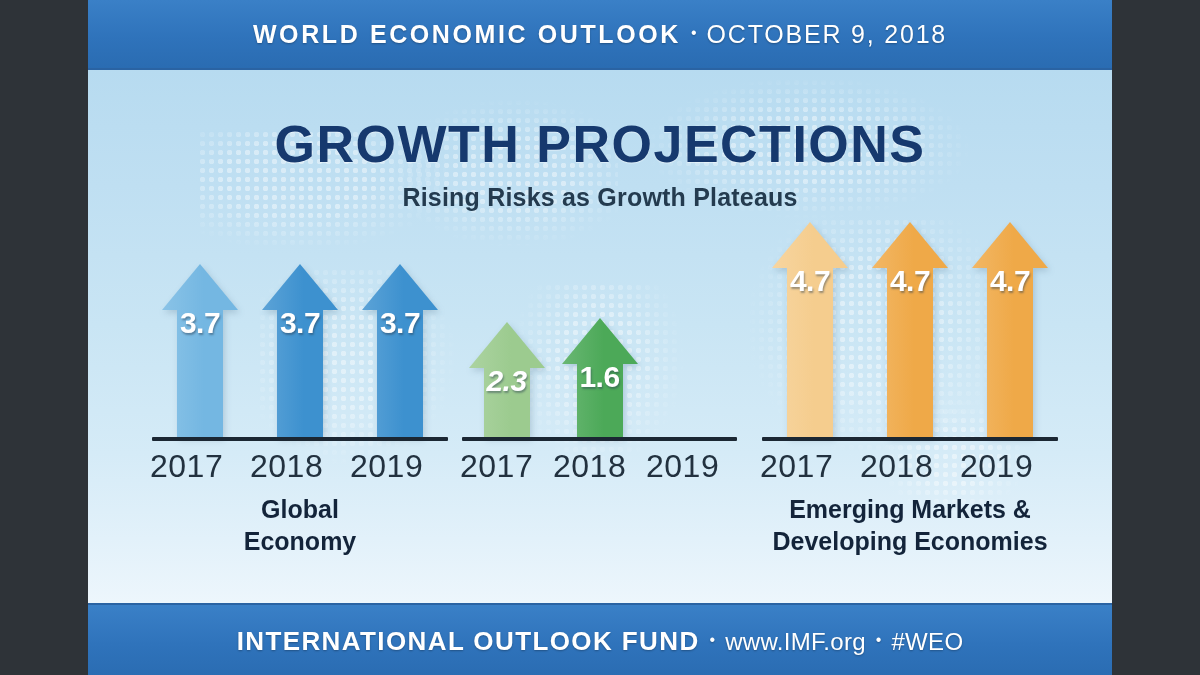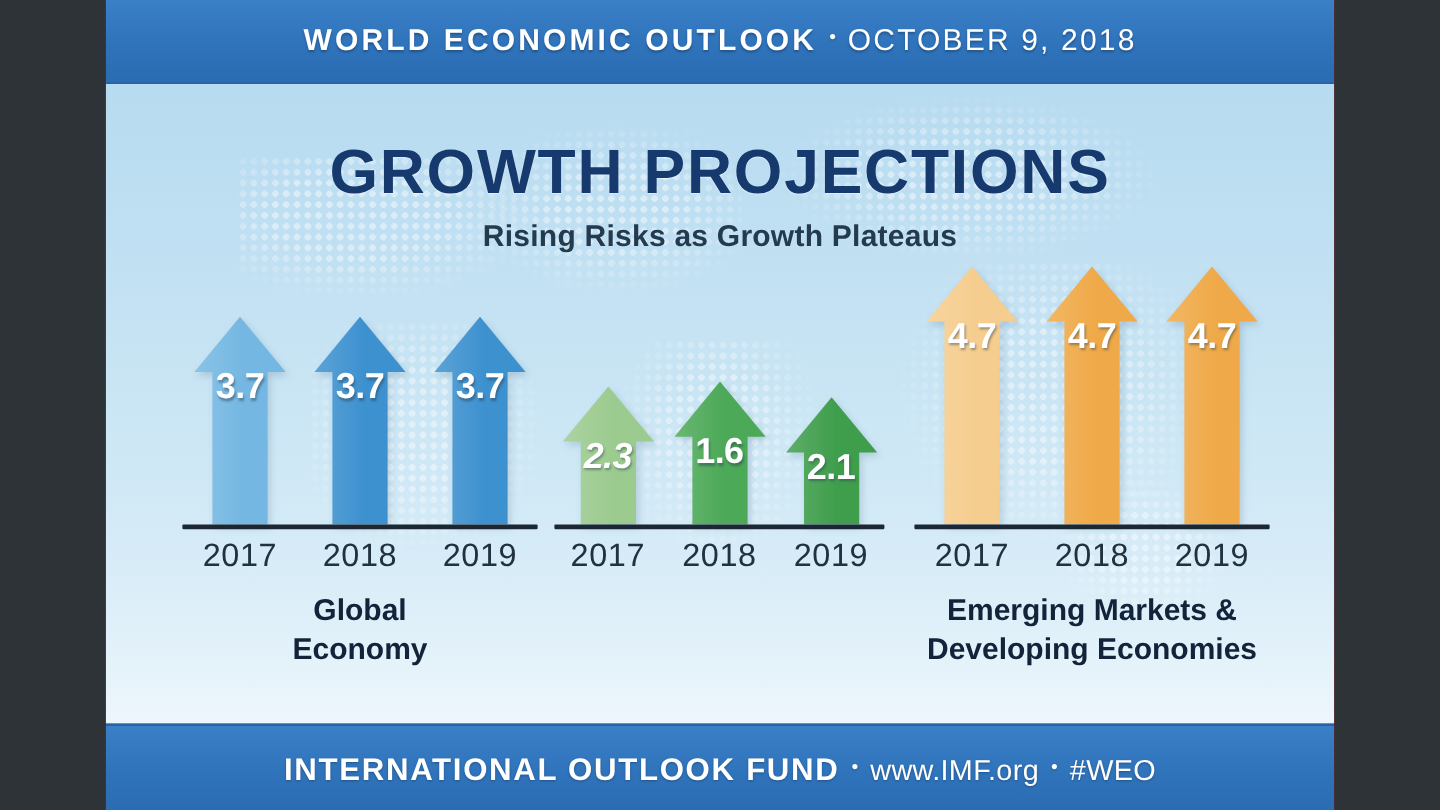--- a/index.html
+++ b/index.html
@@ -11,21 +11,21 @@
     width: 1200px;
     height: 675px;
     overflow: hidden;
     font-family: "Liberation Sans", sans-serif;
   }
 
   #stage {
     position: relative;
     width: 1200px;
     height: 675px;
-    background: #7f1d1d;
+    background: #bef264;
   }
 
   
   .letterbox {
     position: absolute;
     top: 0;
     height: 675px;
     background: #2e3338;
     z-index: 40;
   }
@@ -182,23 +182,23 @@
     color: #ffffff;
     font-weight: bold;
     font-size: 30px;
     letter-spacing: -0.5px;
     text-shadow: 1px 2px 2px rgba(40,60,80,0.45);
     pointer-events: none;
   }
   .year {
     position: absolute;
     width: 100%;
-    text-align: center;
+    text-align: left;
     color: #22313f;
-    font-size: 27px;
+    font-size: 32px;
     font-weight: normal;
     letter-spacing: 0.5px;
   }
   .group-label {
     position: absolute;
     width: 100%;
     text-align: center;
     color: #13243a;
     font-size: 25px;
     font-weight: bold;
@@ -314,35 +314,20 @@
                       <stop offset="55%" stop-color="#4ca958"></stop>
                       <stop offset="100%" stop-color="#4ca958"></stop>
                     </linearGradient>
                   </defs>
                   <polygon points="38,0 76,46 61,46 61,119 15,119 15,46 0,46" fill="url(#grad1_1)"></polygon>
                 </svg>
                 <div class="arrow-value" style="top: 42px;">1.6</div>
               </div>
             </div>
             <div class="year" style="left: 93px; top: 380px; width: 93px;">2018</div>
-            <div class="bar-col" style="position: absolute; left: 194.5px; top: 263px; width: 76px;">
-              <div class="arrow">
-                <svg width="76" height="106" viewBox="0 0 76 106">
-                  <defs>
-                    <linearGradient id="grad1_2" x1="0" y1="0" x2="1" y2="0">
-                      <stop offset="0%" stop-color="#5eae69"></stop>
-                      <stop offset="55%" stop-color="#3f9e4c"></stop>
-                      <stop offset="100%" stop-color="#3f9e4c"></stop>
-                    </linearGradient>
-                  </defs>
-                  <polygon points="38,0 76,46 61,46 61,106 15,106 15,46 0,46" fill="url(#grad1_2)"></polygon>
-                </svg>
-                <div class="arrow-value" style="top: 42px;">2.1</div>
-              </div>
-            </div>
             <div class="year" style="left: 186px; top: 380px; width: 93px;">2019</div>
             <div class="baseline" style="left: 2px; top: 369px; width: 275px;"></div>
           </div>
           <div class="group" style="left: 672px; top: 0px; width: 300px; height: 535px;">
             <div class="bar-col" style="position: absolute; left: 12px; top: 154px; width: 76px;">
               <div class="arrow">
                 <svg width="76" height="215" viewBox="0 0 76 215">
                   <defs>
                     <linearGradient id="grad2_0" x1="0" y1="0" x2="1" y2="0">
                       <stop offset="0%" stop-color="#f7d5a0"></stop>

